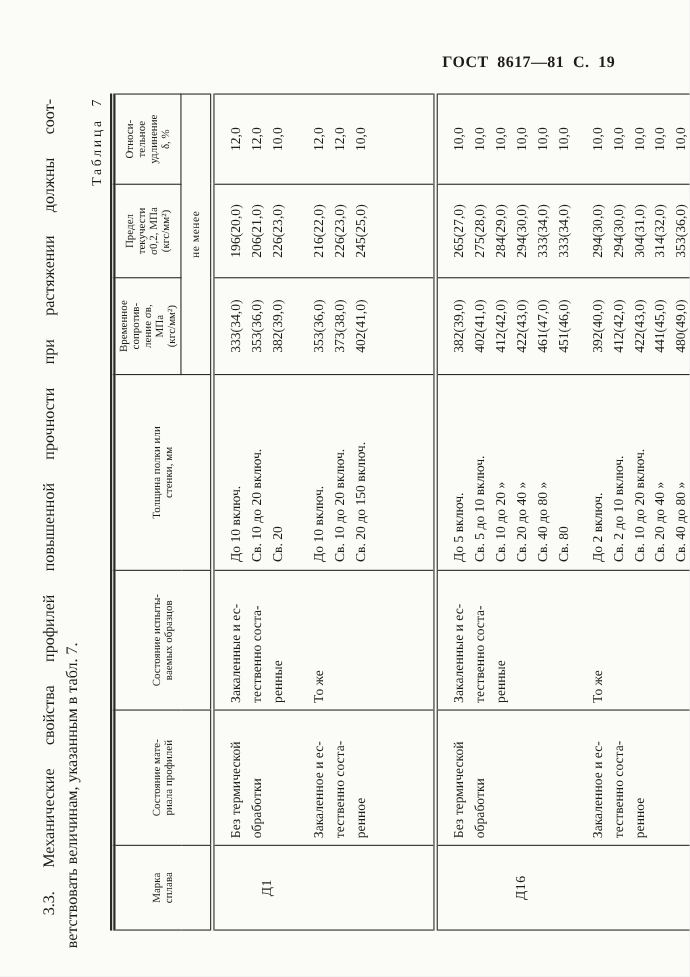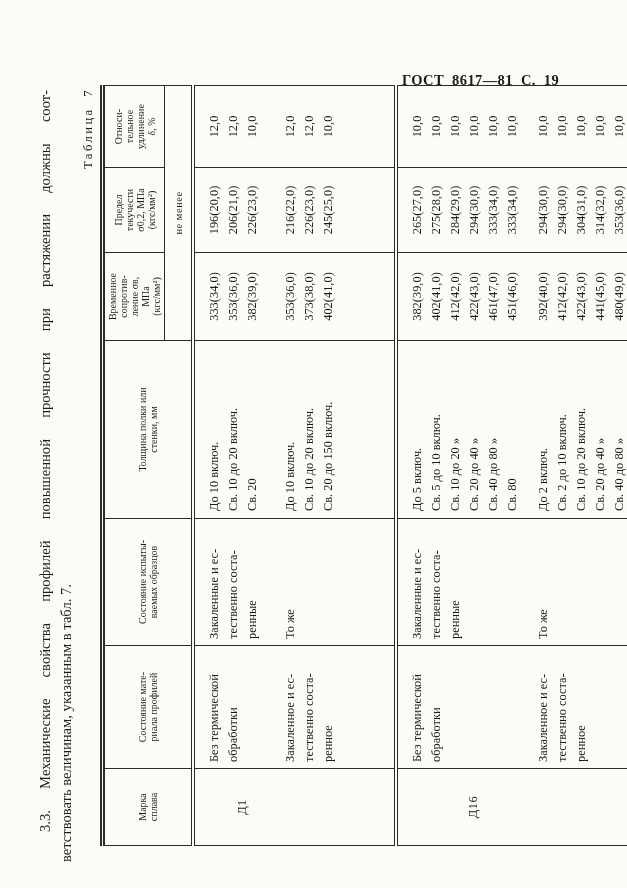--- a/index.html
+++ b/index.html
@@ -12,21 +12,20 @@
   
   .sheet{
     position:absolute;left:0;top:0;width:888px;height:627px;
     transform:translateY(888px) rotate(-90deg);
     transform-origin:0 0;
   }
   .gost-header{
     position:absolute;left:402px;top:49px;z-index:5;
     font-size:14.5px;font-weight:bold;letter-spacing:0.4px;word-spacing:4px;
     white-space:pre;
-    margin-top:23px;
   }
   .para{position:absolute;left:26px;top:35px;width:772px;font-size:14.6px;line-height:21px;}
   .para .l1{text-indent:30px;text-align:justify;text-align-last:justify;}
   .tbl-title{
     position:absolute;left:42px;top:81px;width:758px;text-align:right;
     font-size:12.5px;letter-spacing:2.5px;word-spacing:5px;
   }
   table.gt{
     position:absolute;left:42px;top:100px;width:760px;
     table-layout:fixed;border-collapse:collapse;

